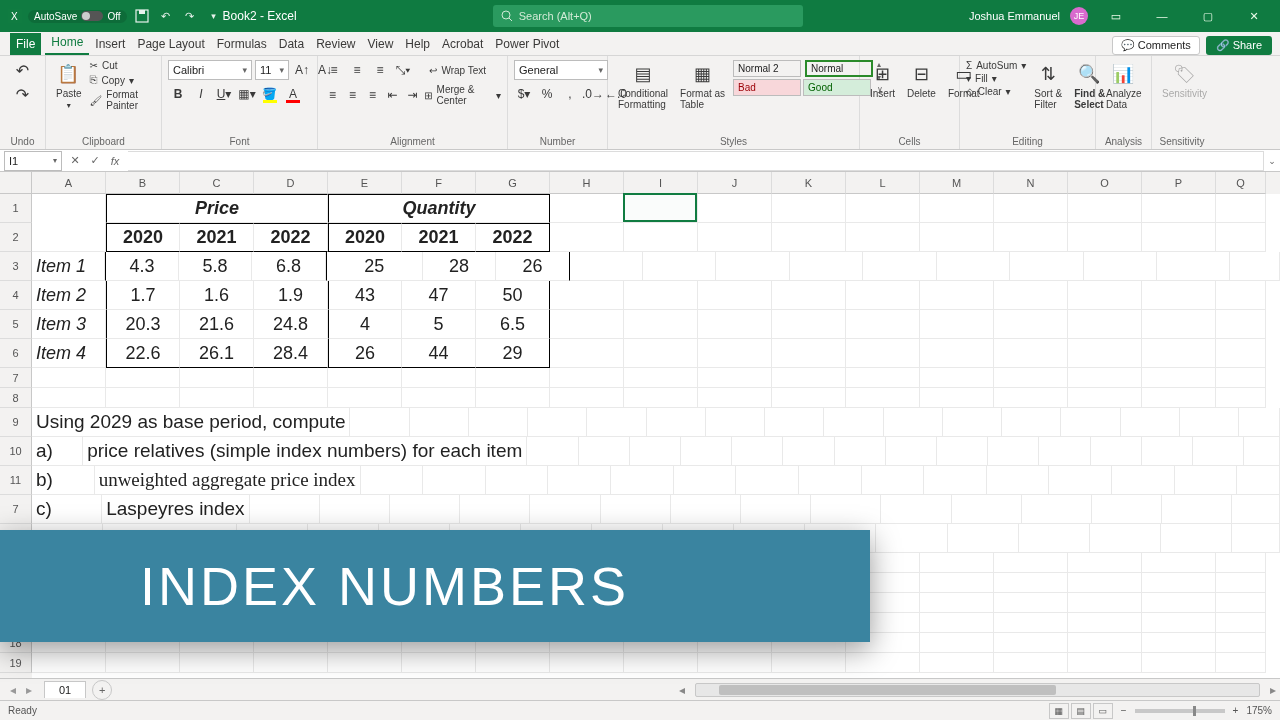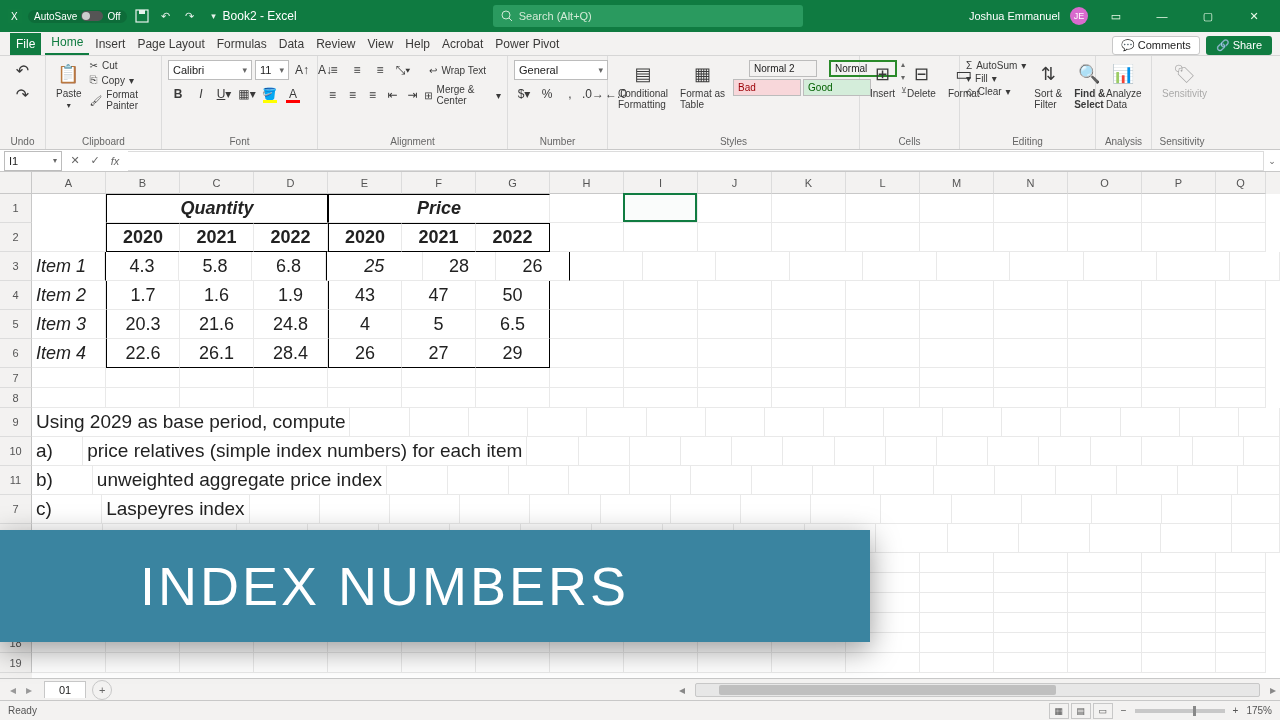--- a/index.html
+++ b/index.html
@@ -247,21 +247,21 @@
           <div class="ic">▤</div>
           <span style="white-space:pre;">Conditional
 Formatting</span>
         </div>
       <div class="vbtn">
           <div class="ic">▦</div>
           <span style="white-space:pre;">Format as
 Table</span>
         </div>
       <div style="display:flex; flex-direction:column; gap:2px;">
-        <div style="display:flex; gap:12px;margin-left:16px;">
+        <div style="display:flex; gap:4px;">
           <div class="style-cell">Normal 2</div>
           <div class="style-cell" style="border:2px solid #2a8a2a;">Normal</div>
         </div>
         <div style="display:flex; gap:2px;">
           <div class="style-cell" style="background:#f8d7da;color:#9c0006;">Bad</div>
           <div class="style-cell" style="background:#d4edda;color:#006100;">Good</div>
         </div>
       </div>
       <div style="display:flex; flex-direction:column; font-size:8px; color:#666; gap:4px; justify-content:center;">
         <span>▴</span>
@@ -381,22 +381,22 @@
       <div class="row-h" style="height: 20px;">14</div>
       <div class="row-h" style="height: 20px;">15</div>
       <div class="row-h" style="height: 20px;">16</div>
       <div class="row-h" style="height: 20px;">17</div>
       <div class="row-h" style="height: 20px;">18</div>
       <div class="row-h" style="height: 20px;">19</div>
     </div>
   <div class="cells" id="cells">
       <div class="datarow tall" id="r1" style="height: 29px;">
         <div class="cell" id="cA1" style="width: 74px; border-bottom: none;"></div>
+        <div class="cell hdr border-price-top border-left" id="cB1" style="width: 222px;">Price</div>
         <div class="cell hdr border-price-top border-left border-right-box" id="cE1" style="width: 222px;">Quantity</div>
-        <div class="cell hdr border-price-top border-left" id="cB1" style="width: 222px;">Price</div>
         <div class="cell" id="cH1" style="width: 74px;"></div>
         <div class="cell" id="cI1" style="width: 74px;"></div>
         <div class="cell" id="cJ1" style="width: 74px;"></div>
         <div class="cell" id="cK1" style="width: 74px;"></div>
         <div class="cell" id="cL1" style="width: 74px;"></div>
         <div class="cell" id="cM1" style="width: 74px;"></div>
         <div class="cell" id="cN1" style="width: 74px;"></div>
         <div class="cell" id="cO1" style="width: 74px;"></div>
         <div class="cell" id="cP1" style="width: 74px;"></div>
         <div class="cell" id="cQ1" style="width: 50px;"></div>
@@ -418,21 +418,21 @@
         <div class="cell" id="cN2" style="width: 74px;"></div>
         <div class="cell" id="cO2" style="width: 74px;"></div>
         <div class="cell" id="cP2" style="width: 74px;"></div>
         <div class="cell" id="cQ2" style="width: 50px;"></div>
       </div>
       <div class="datarow tall" id="r3" style="height: 29px;">
         <div class="cell itm" id="cA3" style="width: 74px;">Item 1</div>
         <div class="cell num border-left" id="cB3" style="width: 74px;">4.3</div>
         <div class="cell num" id="cC3" style="width: 74px;">5.8</div>
         <div class="cell num" id="cD3" style="width: 74px;">6.8</div>
-        <div class="cell num border-left" id="cE3" style="width: 98px; font-style: italic;">25</div>
+        <div class="cell num border-left" id="cE3" style="width: 98px;">25</div>
         <div class="cell num" id="cF3" style="width: 74px;">28</div>
         <div class="cell num border-right-box" id="cG3" style="width: 74px;">26</div>
         <div class="cell" id="cH3" style="width: 74px;"></div>
         <div class="cell" id="cI3" style="width: 74px;"></div>
         <div class="cell" id="cJ3" style="width: 74px;"></div>
         <div class="cell" id="cK3" style="width: 74px;"></div>
         <div class="cell" id="cL3" style="width: 74px;"></div>
         <div class="cell" id="cM3" style="width: 74px;"></div>
         <div class="cell" id="cN3" style="width: 74px;"></div>
         <div class="cell" id="cO3" style="width: 74px;"></div>
@@ -476,21 +476,21 @@
         <div class="cell" id="cO5" style="width: 74px;"></div>
         <div class="cell" id="cP5" style="width: 74px;"></div>
         <div class="cell" id="cQ5" style="width: 50px;"></div>
       </div>
       <div class="datarow tall" id="r6" style="height: 29px;">
         <div class="cell itm" id="cA6" style="width: 74px;">Item 4</div>
         <div class="cell num border-left border-bottom-box" id="cB6" style="width: 74px;">22.6</div>
         <div class="cell num border-bottom-box" id="cC6" style="width: 74px;">26.1</div>
         <div class="cell num border-bottom-box" id="cD6" style="width: 74px;">28.4</div>
         <div class="cell num border-left border-bottom-box" id="cE6" style="width: 74px;">26</div>
-        <div class="cell num border-bottom-box" id="cF6" style="width: 74px;">27</div>
+        <div class="cell num border-bottom-box" id="cF6" style="width: 74px;">44</div>
         <div class="cell num border-right-box border-bottom-box" id="cG6" style="width: 74px;">29</div>
         <div class="cell" id="cH6" style="width: 74px;"></div>
         <div class="cell" id="cI6" style="width: 74px;"></div>
         <div class="cell" id="cJ6" style="width: 74px;"></div>
         <div class="cell" id="cK6" style="width: 74px;"></div>
         <div class="cell" id="cL6" style="width: 74px;"></div>
         <div class="cell" id="cM6" style="width: 74px;"></div>
         <div class="cell" id="cN6" style="width: 74px;"></div>
         <div class="cell" id="cO6" style="width: 74px;"></div>
         <div class="cell" id="cP6" style="width: 74px;"></div>
@@ -567,21 +567,21 @@
         <div class="cell" id="cK10" style="width: 74px;"></div>
         <div class="cell" id="cL10" style="width: 74px;"></div>
         <div class="cell" id="cM10" style="width: 74px;"></div>
         <div class="cell" id="cN10" style="width: 74px;"></div>
         <div class="cell" id="cO10" style="width: 74px;"></div>
         <div class="cell" id="cP10" style="width: 74px;"></div>
         <div class="cell" id="cQ10" style="width: 50px;"></div>
       </div>
       <div class="datarow tall" id="r11" style="height: 29px;">
         <div class="cell txt" id="cA11" style="width: 74px;">b)</div>
-        <div class="cell txt" id="cB11" style="width: auto;">unweighted aggregate price index</div>
+        <div class="cell txt" id="cB11" style="width: auto; font-family: Liberation Serif, serif;">unweighted aggregate price index</div>
         <div class="cell" id="cC11" style="width: 74px;"></div>
         <div class="cell" id="cD11" style="width: 74px;"></div>
         <div class="cell" id="cE11" style="width: 74px;"></div>
         <div class="cell" id="cF11" style="width: 74px;"></div>
         <div class="cell" id="cG11" style="width: 74px;"></div>
         <div class="cell" id="cH11" style="width: 74px;"></div>
         <div class="cell" id="cI11" style="width: 74px;"></div>
         <div class="cell" id="cJ11" style="width: 74px;"></div>
         <div class="cell" id="cK11" style="width: 74px;"></div>
         <div class="cell" id="cL11" style="width: 74px;"></div>

